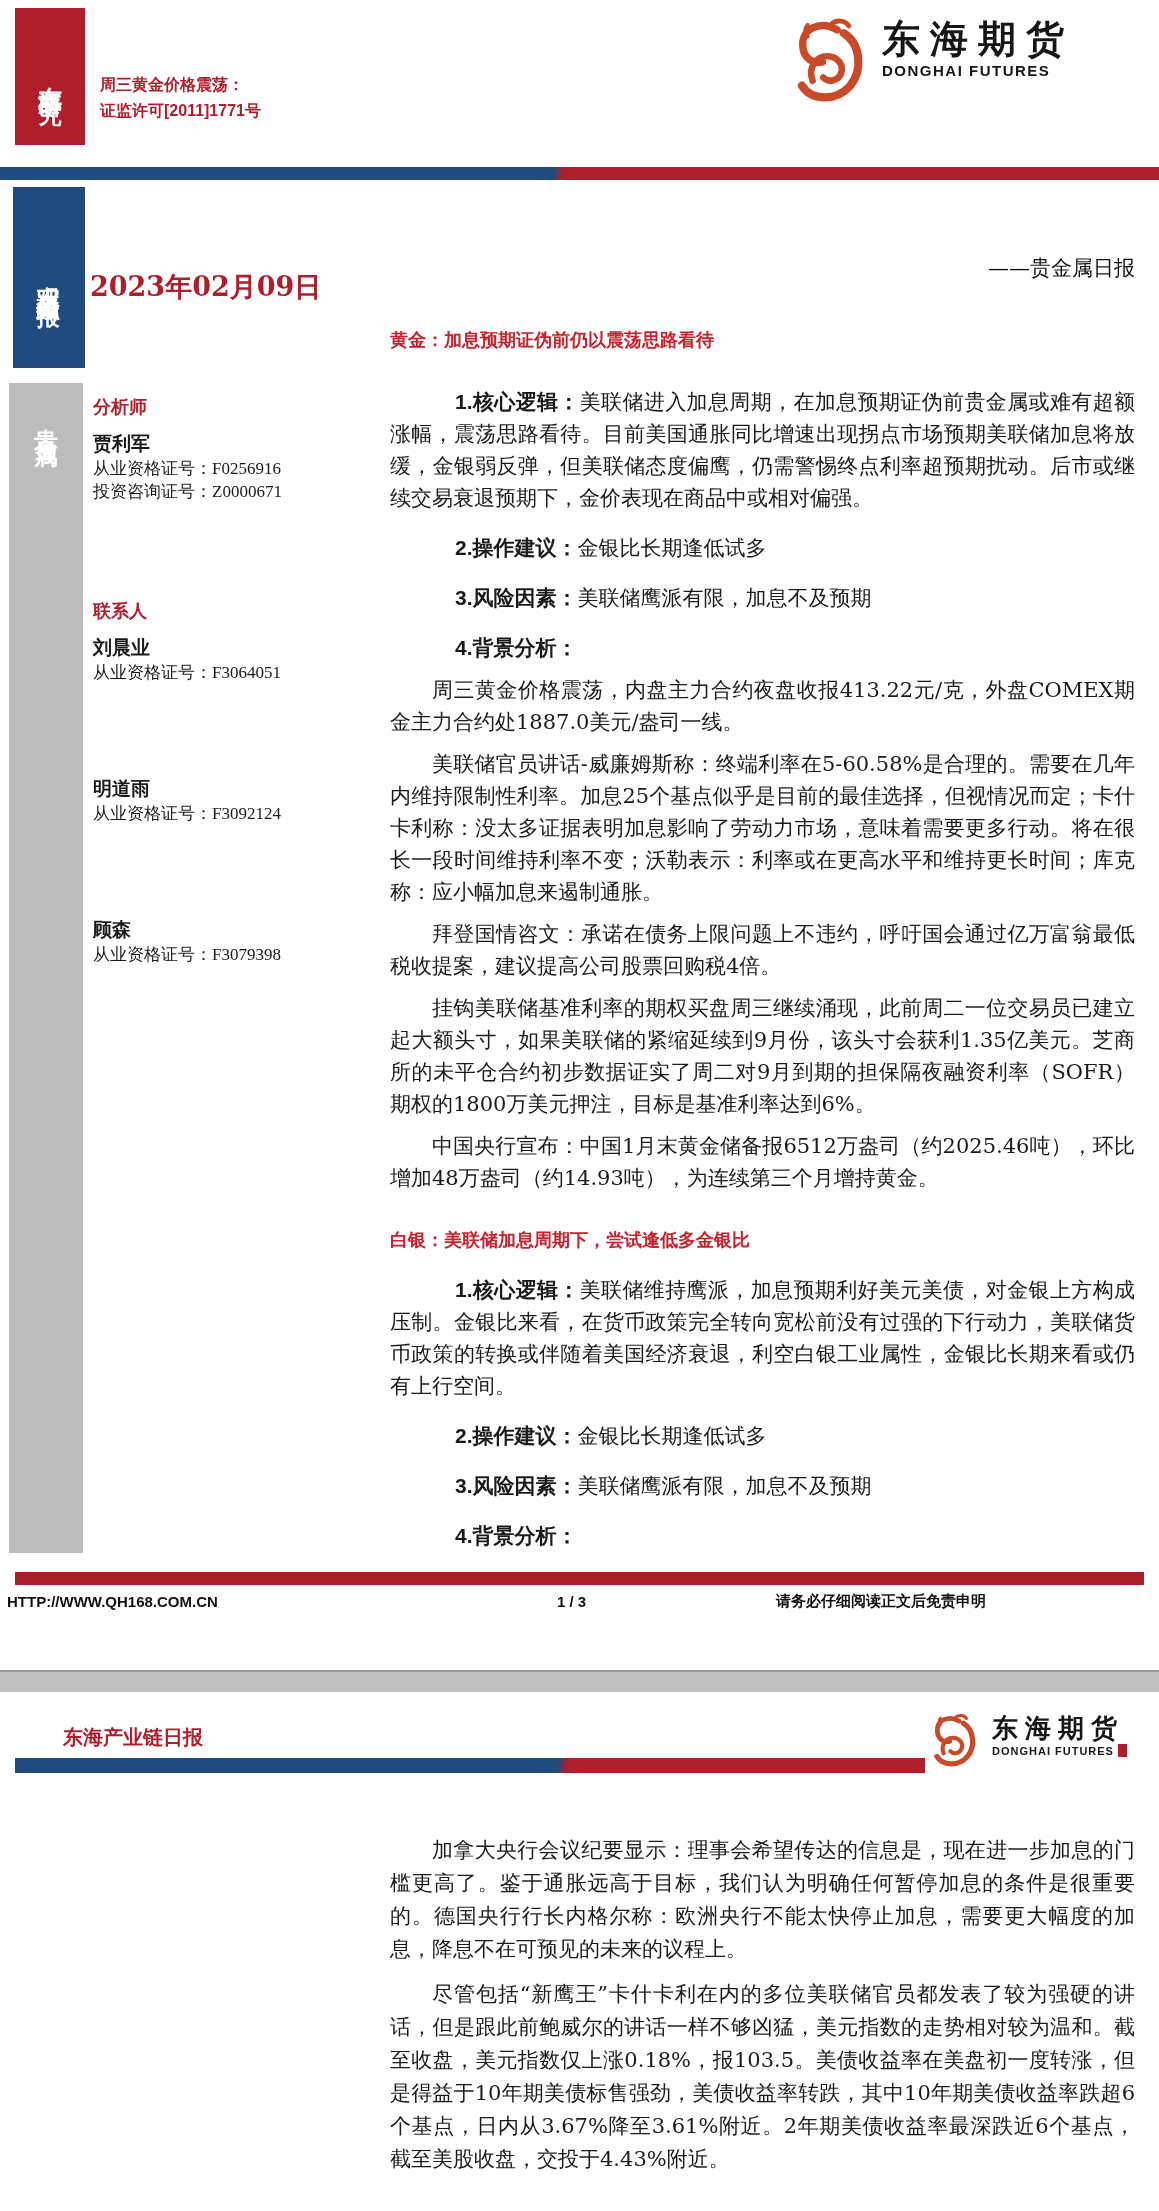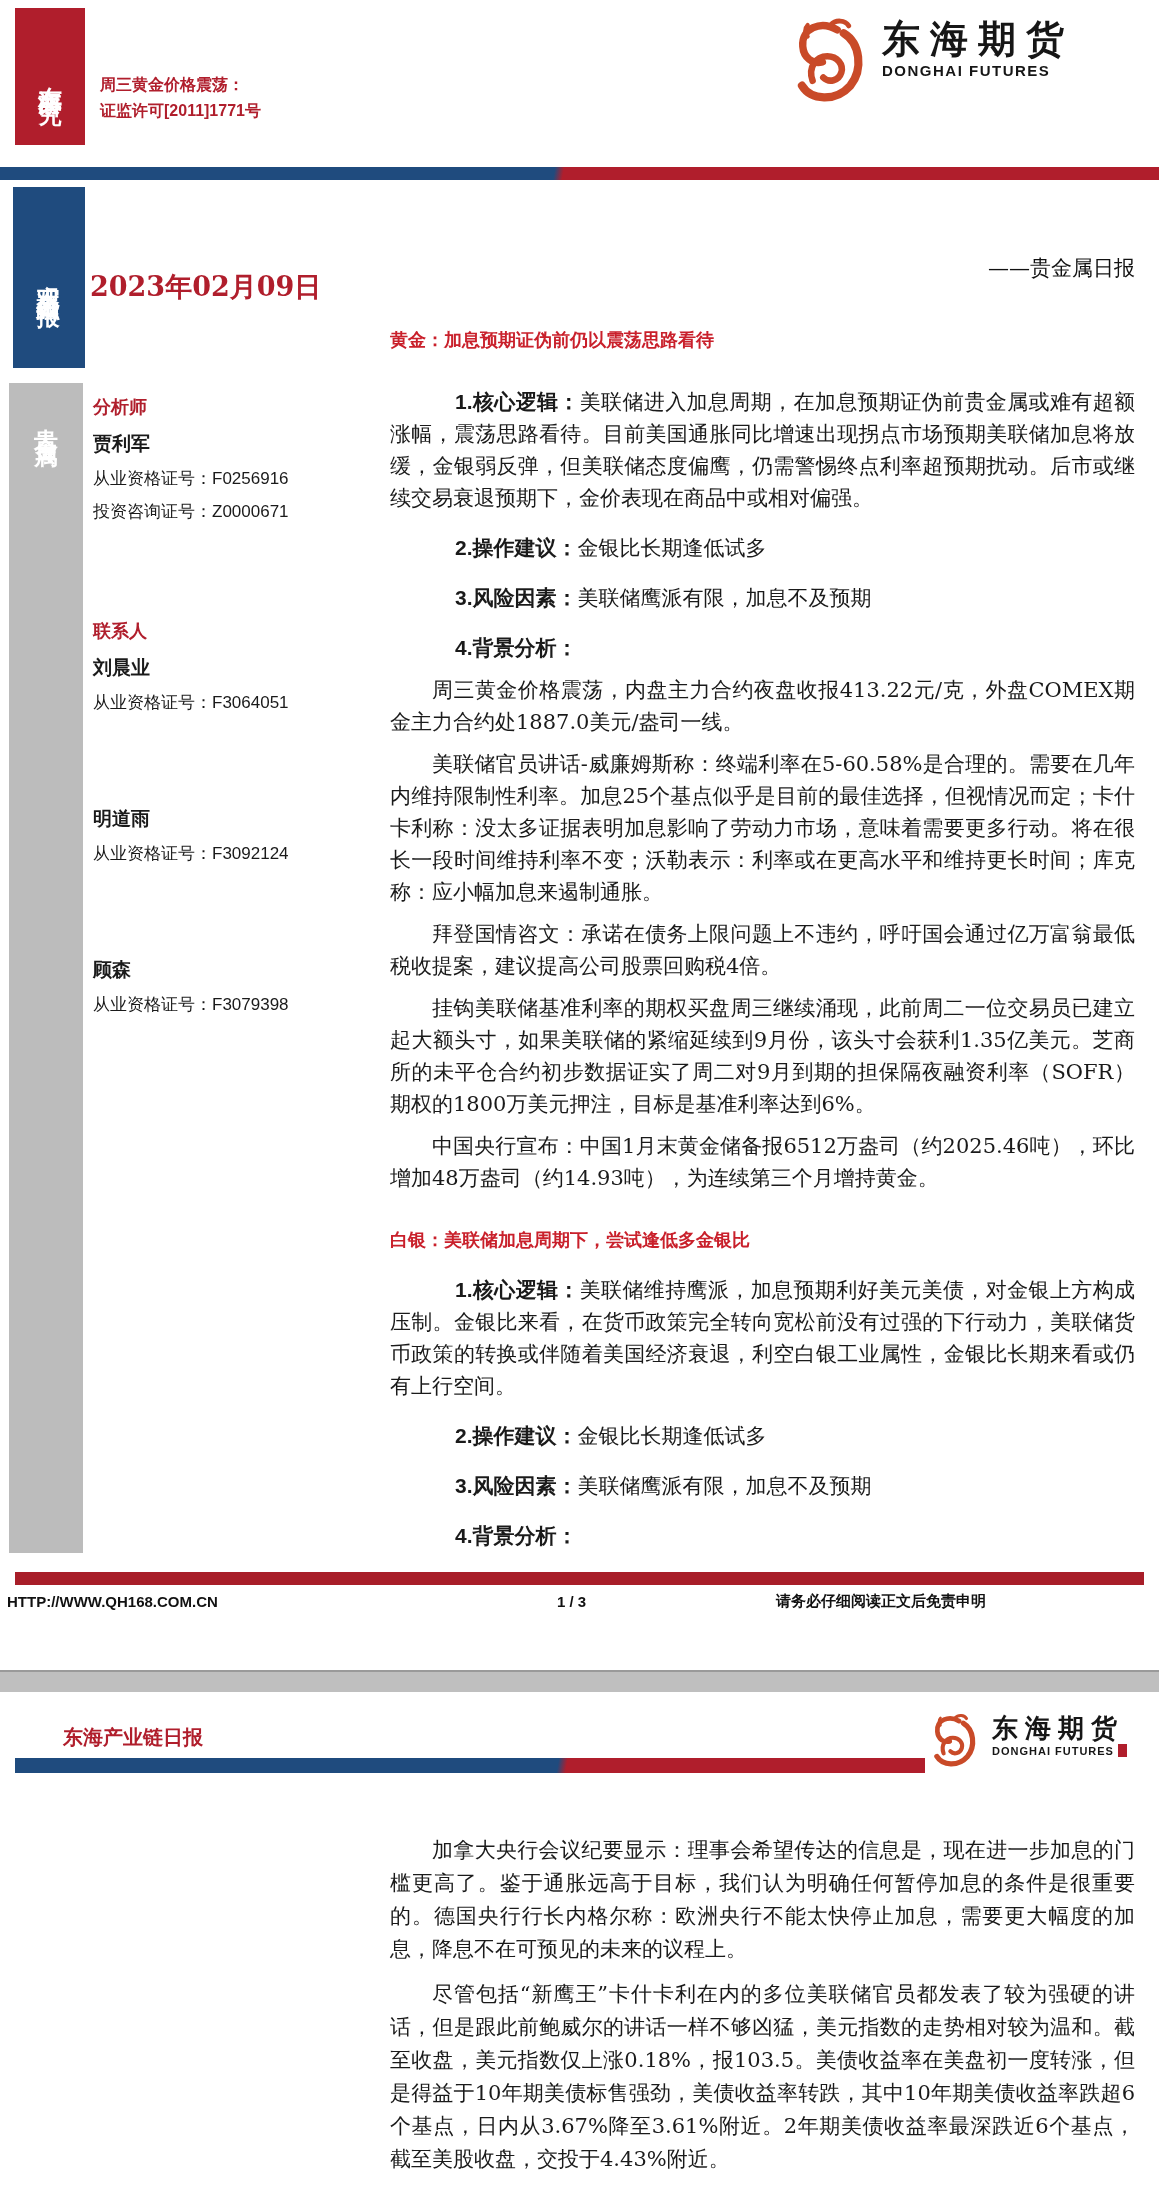--- a/index.html
+++ b/index.html
@@ -51,21 +51,21 @@
   .graybox .vtext { font-size:24px; letter-spacing:8px; }
   .date {
     position:absolute; left:90px; top:248px;
     color:#b01e2c; font-weight:bold; font-size:27px;
     font-family:"DejaVu Serif", serif;
     margin-top:21px;
   }
   .left-rail { position:absolute; left:93px; top:395px; width:250px; color:#1a1a1a; }
   .rail-label { color:#b01e2c; font-weight:bold; font-size:18px; }
   .rail-name { font-weight:bold; font-size:19px; margin-top:12px; font-family:"DejaVu Serif", serif; }
-  .rail-cert { font-size:17px; margin-top:10px; font-family:Liberation Sans, sans-serif; }
+  .rail-cert { font-size:17px; font-family:Liberation Serif, serif; }
   .rail-gap-lg { margin-top:96px; }
   .rail-gap-md { margin-top:92px; }
   
   .main { position:absolute; left:390px; top:250px; width:745px; color:#1a1a1a; }
   .title {
     color:#c9202b; font-weight:bold; font-size:30px; line-height:40px;
     text-align:center; padding-left:110px; white-space:nowrap;
   }
   .subtitle {
     text-align:right; font-size:21px; line-height:32px; margin-top:2px;

